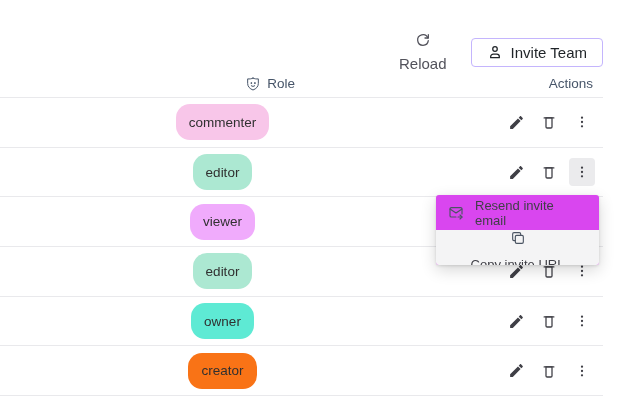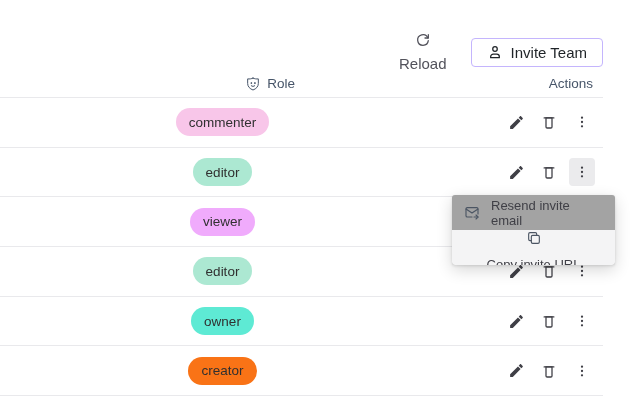--- a/index.html
+++ b/index.html
@@ -14,28 +14,28 @@
   .invite-btn{display:flex;align-items:center;gap:8px;background:#fff;border:1px solid #c4b5fd;
     border-radius:4px;height:29px;padding:0 15px;color:#1f2428;font-size:15px;font-family:inherit;cursor:pointer;}
   
   .table{position:absolute;left:0;top:70px;width:603px;}
   .thead{height:27px;border-bottom:1px solid #e9e9ec;display:flex;align-items:center;
     color:#475569;font-size:13.5px;}
   .role-col{width:145px;margin-left:150px;display:flex;align-items:center;justify-content:flex-end;gap:6px;}
   .actions-col{margin-left:auto;padding-right:10px;}
   .trow{height:48.7px;border-bottom:1px solid #e9e9ec;display:flex;align-items:center;background:#fff;}
   .role-cell{width:145px;margin-left:150px;display:flex;justify-content:center;}
-  .badge{height:28px;border-radius:14px;padding:0 13px;display:flex;align-items:center;
+  .badge{height:36px;border-radius:14px;padding:0 13px;display:flex;align-items:center;
     font-size:13.5px;color:#303030;white-space:nowrap;}
   .row-actions{margin-left:auto;display:flex;align-items:center;gap:7px;padding-right:8px;}
   .icon-btn{width:26px;height:28px;display:flex;align-items:center;justify-content:center;
     background:none;border:none;border-radius:4px;padding:0;color:#3f3f46;cursor:pointer;}
   .icon-btn.active{background:#ebebed;}
   
-  .menu{position:absolute;left:452px;top:195px;width:163px;background:#a3a3a3;border-radius:3px;
+  .menu{position:absolute;left:436px;top:195px;width:163px;background:#d946ef;border-radius:3px;
     box-shadow:0 1px 3px rgba(0,0,0,.12),0 5px 16px rgba(0,0,0,.16);z-index:10;overflow:hidden;}
   .menu-item{height:35px;display:flex;align-items:center;gap:11px;padding:0 12px;
     font-size:13px;color:#3f3f46;cursor:pointer;}
   .menu-item.highlight{background:#f4f4f5;flex-direction:column;}
   svg{display:block;flex:none;}
 </style>
 </head>
 <body>
 
 <div class="toolbar">

